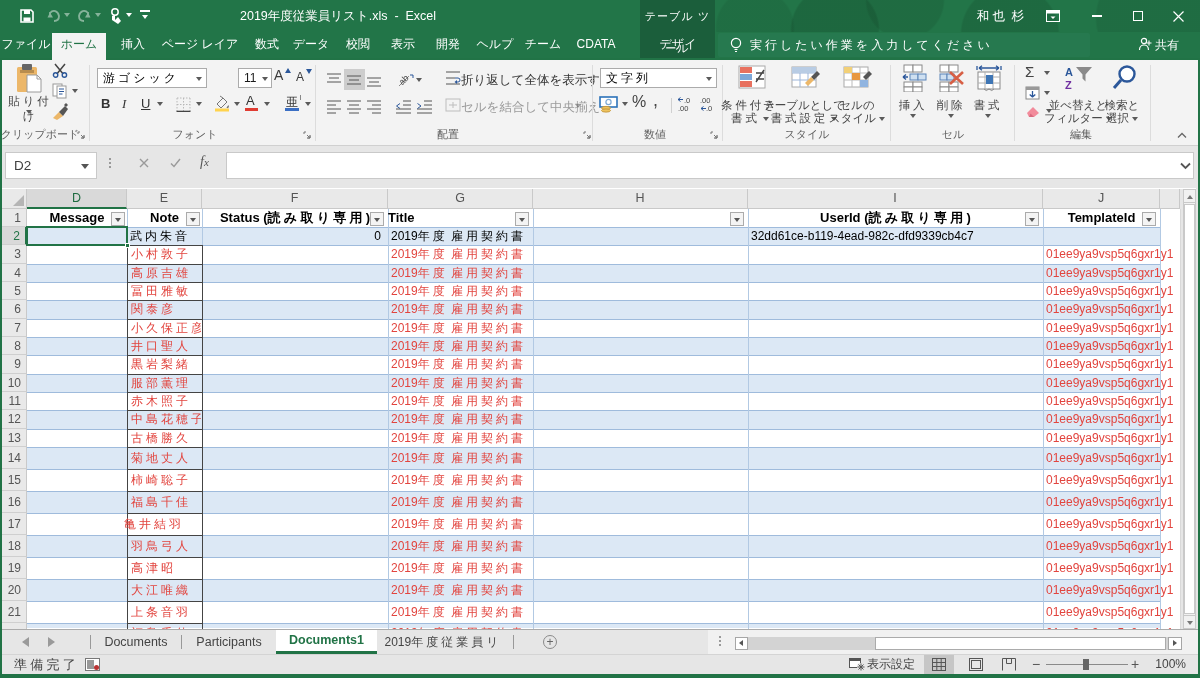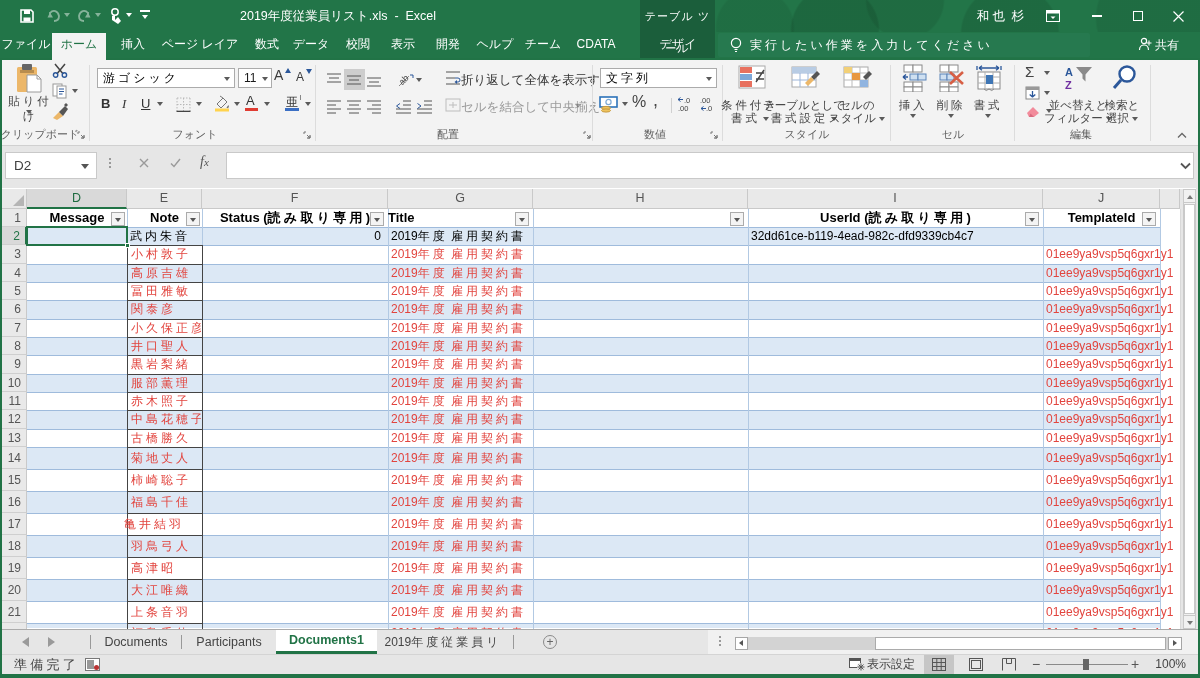--- a/index.html
+++ b/index.html
@@ -124,21 +124,21 @@
  <svg class="ic" style="left:51px;top:42px" width="18" height="18" viewBox="0 0 18 18">
       <path d="M2 16 L8 10 L12 14 L6 18 z" fill="#ecb769"></path>
       <path d="M8 10 L14 4 L17 7 L12 14 z" fill="#555"></path>
       <path d="M13 3 l2 -2 2 2 -2 2 z" fill="#555"></path>
     </svg>
  <div class="glbl" style="left:0px;width:80px">クリップボード</div>
  <svg class="ic" style="left:77px;top:71px" width="8" height="8" viewBox="0 0 8 8">
       <path d="M1 1 h2 M1 1 v2 M7 4 v3 h-3 M7 7 l-3 -3 M4.5 7 h2.5 v-2.5" stroke="#777" fill="none"></path>
     </svg>
  <div class="gsep" style="left:89px"></div>
- <div class="a" style="left:97px;top:8px;width:138px;height:20px;background:#fff;border:1px solid #ababab;line-height:18px"><span style="padding-left:5px"><i class="j">游ゴシック</i></span><div class="dar" style="position:absolute;right:4px;top:8px"></div></div>
+ <div class="a" style="left:97px;top:8px;width:110px;height:20px;background:#fff;border:1px solid #ababab;line-height:18px"><span style="padding-left:5px"><i class="j">游ゴシック</i></span><div class="dar" style="position:absolute;right:4px;top:8px"></div></div>
  <div class="a" style="left:238px;top:8px;width:34px;height:20px;background:#fff;border:1px solid #ababab;line-height:18px"><span style="padding-left:5px;color:#1a1a1a">11</span><div class="dar" style="position:absolute;right:3px;top:8px"></div></div>
  <div class="a" style="left:274px;top:7px;font-size:14px;color:#3a3a3a">A</div>
     <div class="a" style="left:285px;top:8px;width:0;height:0;border-left:3.5px solid transparent;border-right:3.5px solid transparent;border-bottom:5px solid #2b579a"></div>
  <div class="a" style="left:296px;top:10px;font-size:12px;color:#3a3a3a">A</div>
     <div class="a" style="left:306px;top:9px;width:0;height:0;border-left:3.5px solid transparent;border-right:3.5px solid transparent;border-top:5px solid #2b579a"></div>
  <div class="a" style="left:101px;top:36px;font-size:13px;font-weight:bold;color:#333">B</div>
  <div class="a" style="left:122px;top:36px;font-size:13px;font-style:italic;font-family:'Liberation Serif',serif;color:#333">I</div>
  <div class="a" style="left:141px;top:36px;font-size:13px;text-decoration:underline;color:#333">U</div>
  <div class="dar" style="left:157px;top:42px"></div>
  <svg class="ic" style="left:176px;top:37px" width="15" height="15" viewBox="0 0 15 15">

